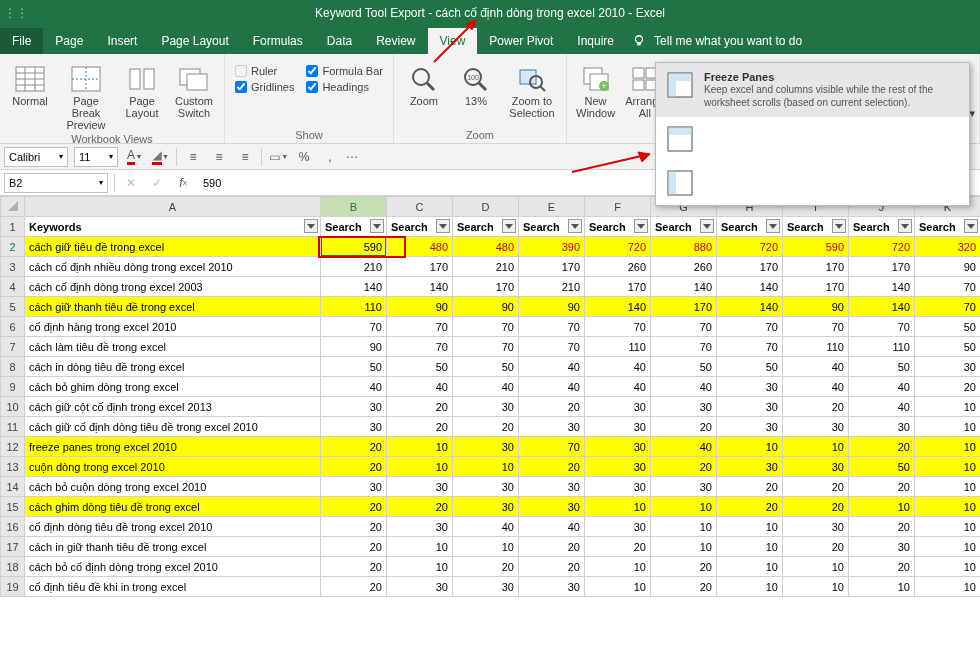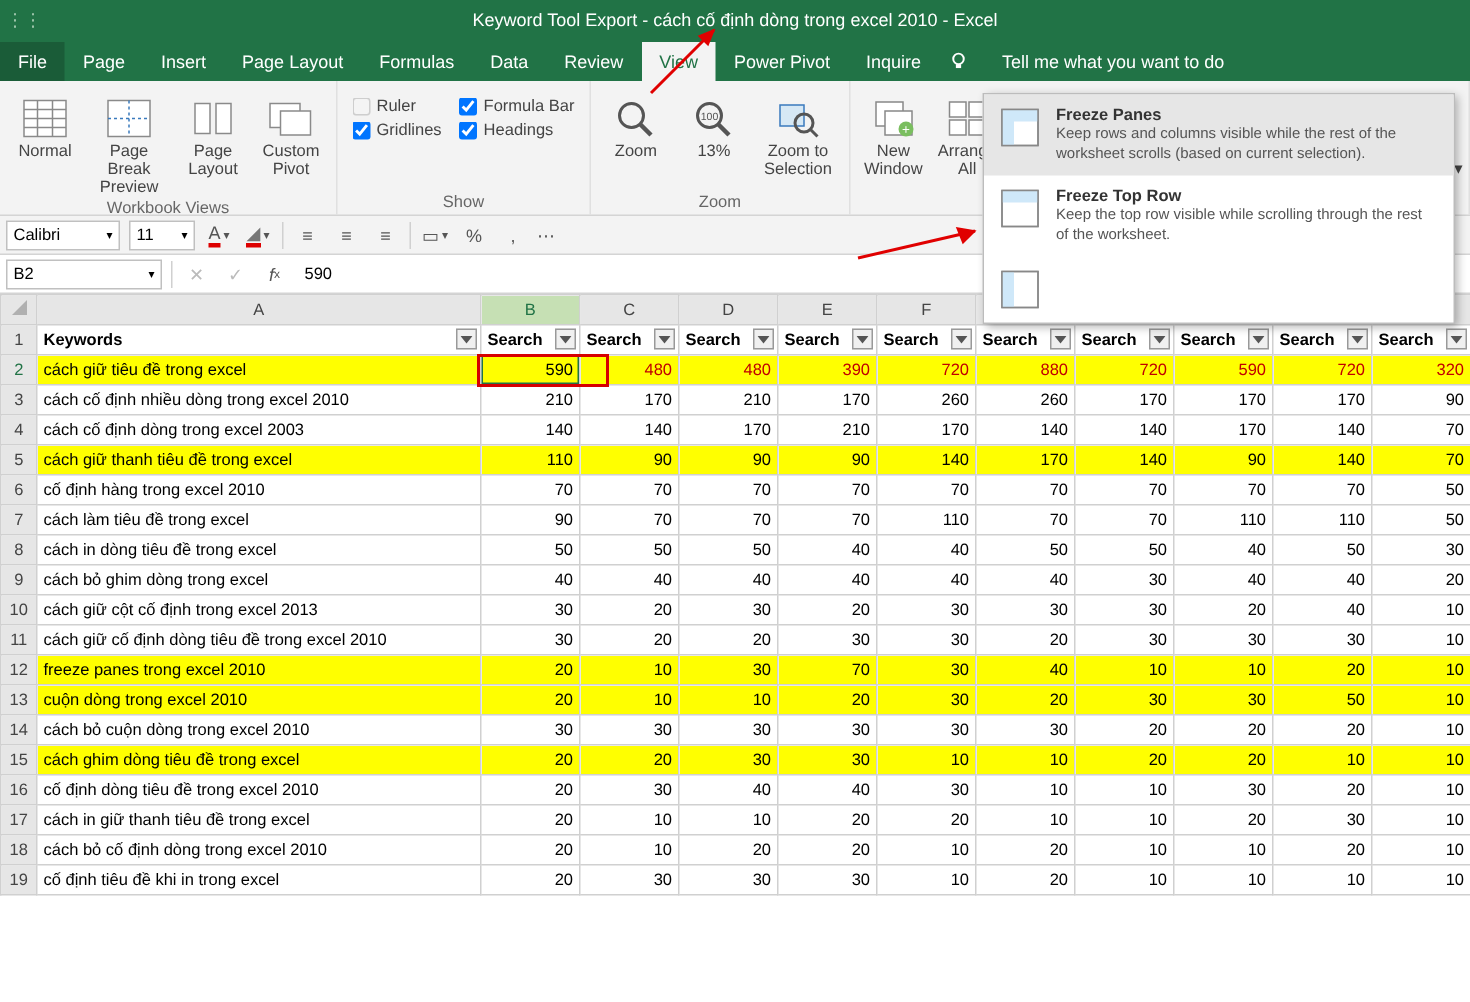--- a/index.html
+++ b/index.html
@@ -5,41 +5,41 @@
 * { margin: 0; padding: 0; box-sizing: border-box; font-family: "Segoe UI", Tahoma, sans-serif; }
 body { background: #fff; width: 980px; height: 668px; overflow: hidden; position: relative; font-size: 12px; }
 
 .titlebar { background: #217346; color: #fff; height: 26px; display: flex; align-items: center; justify-content: center; font-size: 12px; position: relative; }
 .titlebar .qat { position: absolute; left: 0; display: flex; gap: 6px; padding-left: 4px; align-items: center; height: 100%; }
 
 .tabs { background: #217346; color: #fff; display: flex; height: 28px; align-items: flex-end; }
 .tab { padding: 6px 12px 6px; font-size: 12px; cursor: pointer; }
 .tab.active { background: #f3f3f3; color: #217346; }
 .file-tab { background: #1a5c38; color:#fff; }
-.tellme { padding-left: 6px; display:flex; align-items:flex-start; gap:22px; }
+.tellme { padding-left: 6px; display:flex; align-items:flex-start; gap:8px; }
 .tellme svg { width:14px; height:14px; }
 
 .ribbon { background: #f3f3f3; border-bottom: 1px solid #d4d4d4; height: 90px; display: flex; }
 .group { border-right: 1px solid #e0e0e0; padding: 9px 6px 2px; display: flex; flex-direction: column; justify-content: space-between; position: relative; }
 .group-body { display:flex; gap:4px; align-items:flex-start; flex:1; }
 .group-label { text-align:center; font-size:11px; color:#666; padding-top:2px; }
 .btn-lg { display:flex; flex-direction:column; align-items:center; justify-content:flex-start; width:48px; gap:2px; cursor:pointer; padding-top:2px; }
 .btn-lg .ico { width:32px; height:28px; display:flex; align-items:center; justify-content:center; }
 .btn-lg span { font-size:11px; text-align:center; line-height:1.1; color:#444; }
 .chk-col { display:flex; flex-direction:column; gap:4px; padding:2px 4px 0; }
 .chk { display:flex; align-items:center; gap:4px; font-size:11px; color:#444; }
 .chk input { width:12px; height:12px; }
 .optrow { display:flex; align-items:center; gap:4px; font-size:11px; color:#444; padding:2px 0; }
 .optrow.disabled { color:#aaa; }
 .optrow .oico { width:16px; height:14px; }
 
 .fontrow, .namerow { background:#f3f3f3; border-bottom:1px solid #d4d4d4; display:flex; align-items:center; padding:2px 4px; gap:6px; height:26px; }
 .combo { background:#fff; border:1px solid #c0c0c0; height:20px; display:flex; align-items:center; padding:0 4px; font-size:11px; }
 .combo.sm { width:44px; }
-.fontname { width:76px; }
+.fontname { width:64px; }
 .sep { width:1px; height:18px; background:#d0d0d0; }
 .tb { width:20px; height:20px; display:flex; align-items:center; justify-content:center; color:#555; cursor:pointer; }
 .namerow { background:#fff; }
 .namebox { width:104px; }
 .fx-input { flex:1; border:none; outline:none; font-size:11px; padding-left:4px; background:transparent; }
 
 .sheet { position:relative; }
 table.grid { border-collapse: collapse; width:100%; table-layout:fixed; }
 .grid th, .grid td { border:1px solid #d0d0d0; font-size:11px; height:20px; padding:0 4px; overflow:hidden; white-space:nowrap; }
 .grid .colhdr { background:#e6e6e6; text-align:center; font-weight:normal; color:#444; position:relative; }
@@ -134,21 +134,21 @@
           </div>
         <span>Page Layout</span>
       </div>
       <div class="btn-lg">
         <div class="ico">
             <svg width="30" height="26">
               <rect x="1" y="3" width="20" height="16" fill="#fff" stroke="#8a8a8a"></rect>
               <rect x="8" y="8" width="20" height="16" fill="#fff" stroke="#8a8a8a"></rect>
             </svg>
           </div>
-        <span>Custom Pivot</span>
+        <span>Custom Switch</span>
       </div>
     </div>
     <div class="group-label">Workbook Views</div>
   </div>
 
   <div class="group">
     <div class="group-body">
       <div class="chk-col">
         <label class="chk">
             <input type="checkbox" disabled="" style="">
@@ -695,33 +695,29 @@
 <div class="freeze-menu">
   <div class="fm-item hover">
     <svg class="fm-ico" viewBox="0 0 28 28">
         <rect x="2" y="2" width="24" height="24" fill="#fff" stroke="#888"></rect>
         <rect x="2" y="2" width="8" height="24" fill="#cfe8f9"></rect>
         <rect x="2" y="2" width="24" height="8" fill="#cfe8f9"></rect>
         <rect x="2" y="2" width="24" height="24" fill="none" stroke="#888"></rect>
       </svg>
     <div class="fm-txt">
         <div class="fm-title">Freeze Panes</div>
-        <div class="fm-desc">Keep rows and columns visible while the rest of the worksheet scrolls (based on current selection).</div>
+        <div class="fm-desc">Keep excel and columns visible while the rest of the worksheet scrolls (based on current selection).</div>
       </div>
   </div>
   <div class="fm-item">
     <svg class="fm-ico" viewBox="0 0 28 28">
         <rect x="2" y="2" width="24" height="24" fill="#fff" stroke="#888"></rect>
         <rect x="2" y="2" width="24" height="8" fill="#cfe8f9"></rect>
         <rect x="2" y="2" width="24" height="24" fill="none" stroke="#888"></rect>
       </svg>
-    <div class="fm-txt">
-        <div class="fm-title">Freeze Top Row</div>
-        <div class="fm-desc">Keep the top row visible while scrolling through the rest of the worksheet.</div>
-      </div>
   </div>
   <div class="fm-item">
     <svg class="fm-ico" viewBox="0 0 28 28">
         <rect x="2" y="2" width="24" height="24" fill="#fff" stroke="#888"></rect>
         <rect x="2" y="2" width="8" height="24" fill="#cfe8f9"></rect>
         <rect x="2" y="2" width="24" height="24" fill="none" stroke="#888"></rect>
       </svg>
   </div>
 </div>
 

